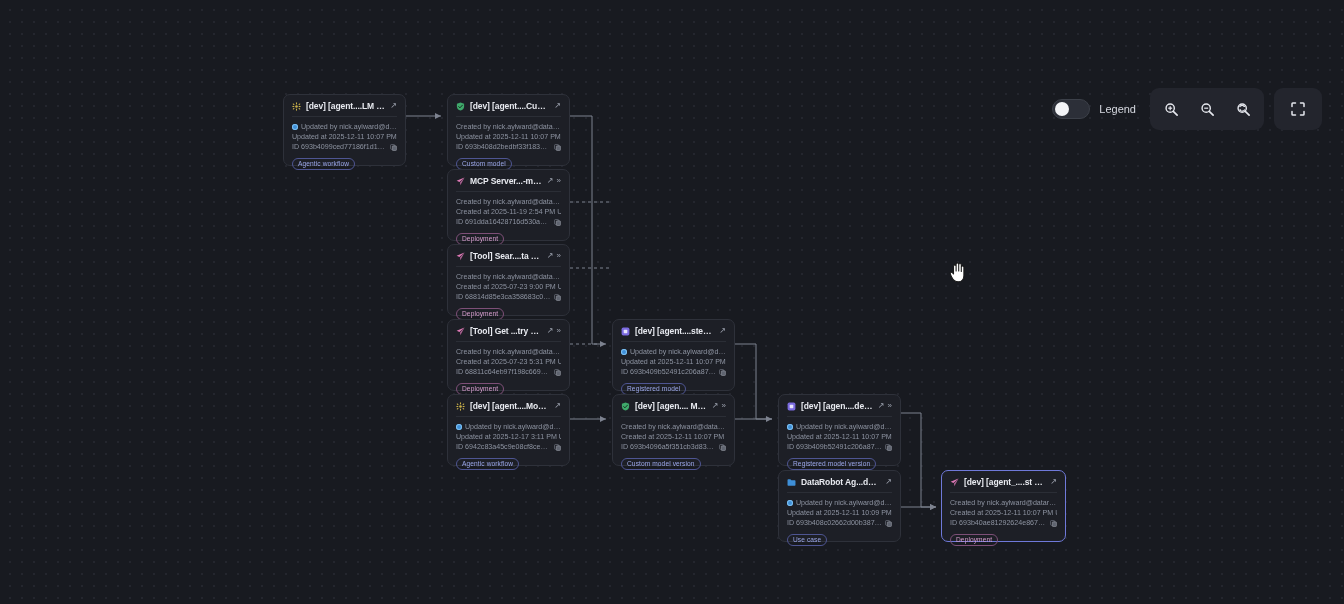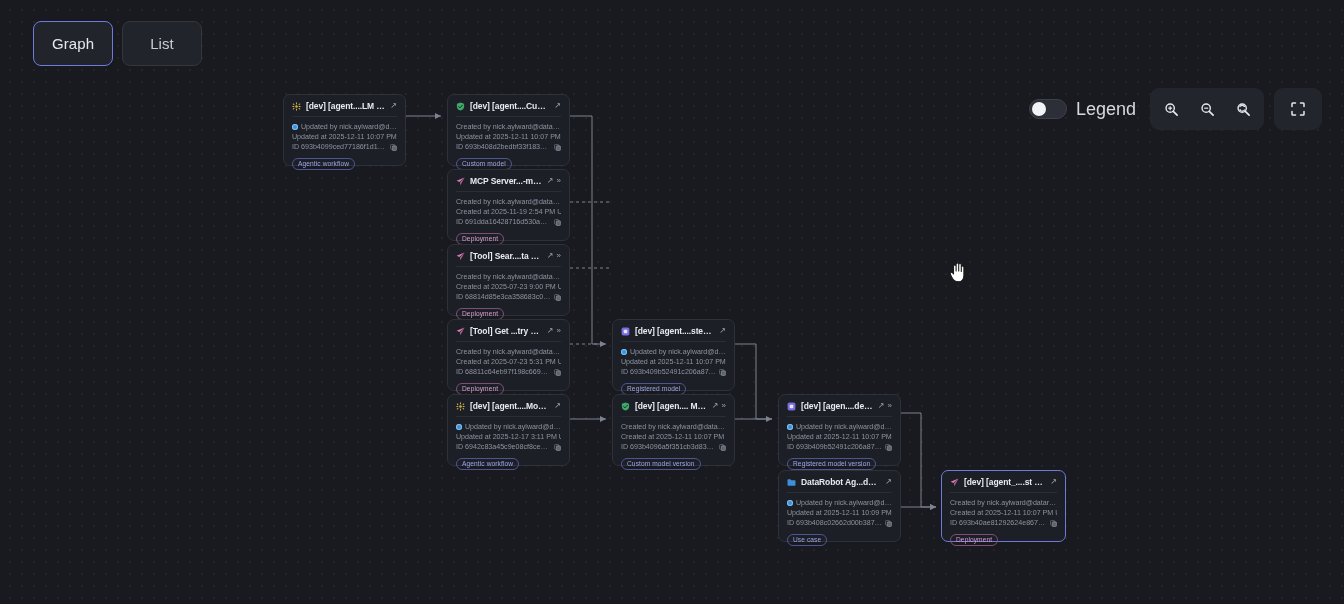--- a/index.html
+++ b/index.html
@@ -49,21 +49,21 @@
   .switch {
     width: 38px; height: 20px; border-radius: 10px;
     background: #2c2f38; border: 1px solid #3c4049;
     position: relative; cursor: pointer;
   }
   .switch .knob {
     position: absolute; top: 2px; left: 2px;
     width: 14px; height: 14px; border-radius: 50%;
     background: #f2f3f6;
   }
-  .legend-label { color: #d6d9e0; font-size: 18px; }
+  .legend-label { color: #d6d9e0; font-size: 11px; }
   .zoom-group {
     display: flex; align-items: center; gap: 2px;
     background: #23252d; border-radius: 9px;
     padding: 6px 4px;
   }
   .icon-btn {
     width: 34px; height: 30px; border-radius: 7px;
     display: flex; align-items: center; justify-content: center;
     cursor: pointer; background: transparent;
   }
@@ -124,24 +124,20 @@
   .b-pink   { color: #d79ccd; border-color: #7d4f77; }
 
   
   .cursor-hand { position: absolute; left: 949px; top: 261px; z-index: 60; pointer-events: none; }
 </style>
 </head>
 <body>
 
 <div id="app">
 
-  <div class="view-toggle">
-    <div class="view-btn active">Graph</div>
-    <div class="view-btn">List</div>
-  </div>
 
   <div class="top-controls">
     <div class="legend-wrap">
       <div class="switch">
         <div class="knob"></div>
       </div>
       <span class="legend-label">Legend</span>
     </div>
     <div class="zoom-group">
       <div class="icon-btn">

